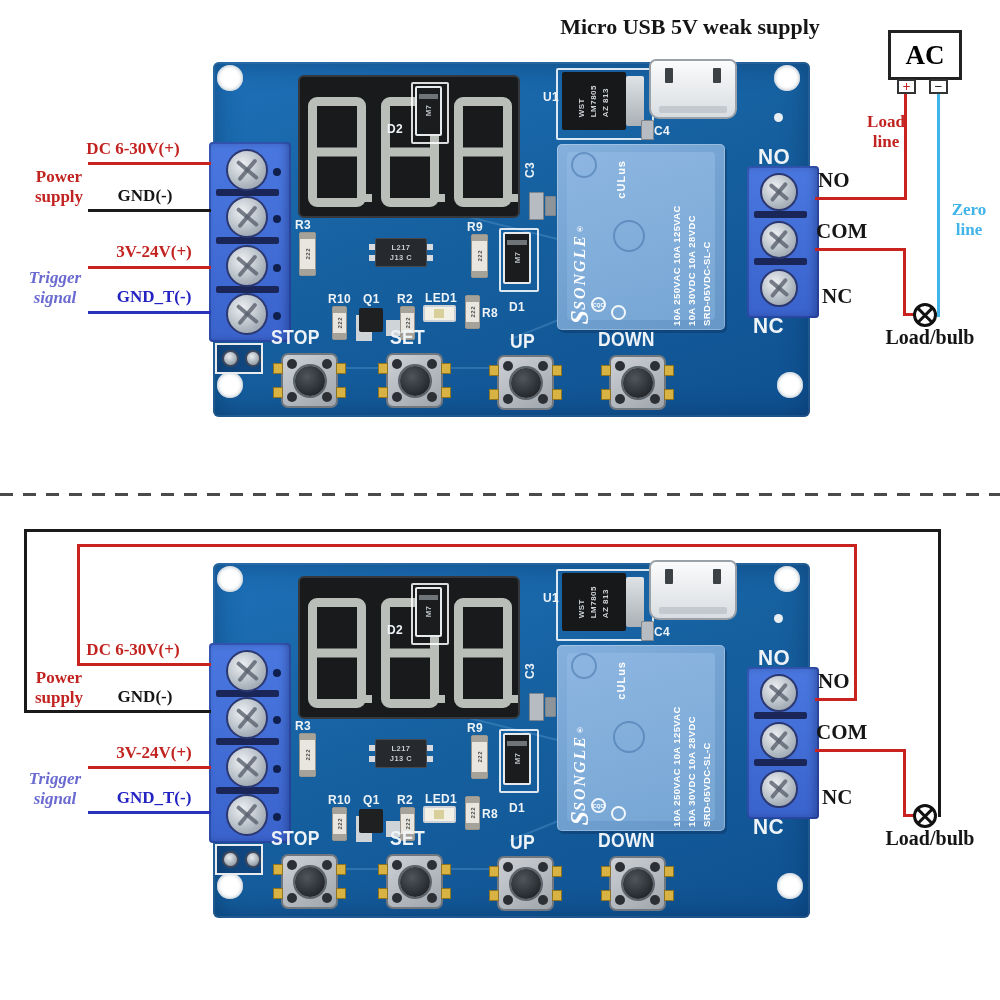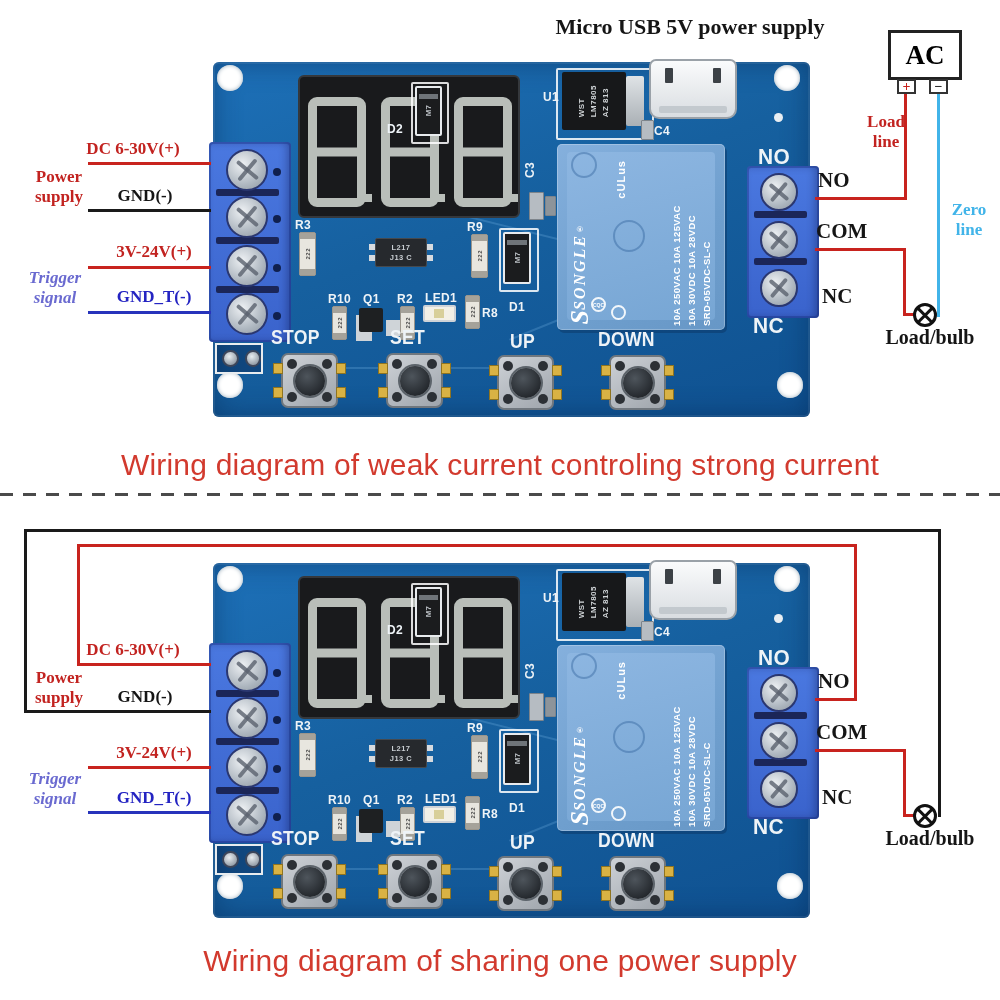--- a/index.html
+++ b/index.html
@@ -135,21 +135,21 @@
         box-shadow:0 0 0 2px #5c636a;}
   .bpad{position:absolute;width:8px;height:9px;background:#d9b244;border:1px solid #8f7420;}
   .bpad.p1{left:-10px;top:8px;} .bpad.p2{left:-10px;bottom:8px;}
   .bpad.p3{right:-10px;top:8px;} .bpad.p4{right:-10px;bottom:8px;}
 </style>
 </head>
 <body>
 
 <div class="stage">
 
-  <div class="slabel c-blk" style="left:545px;top:14px;width:290px;font-size:22px;">Micro USB 5V power supply</div>
+  <div class="slabel c-blk" style="left:545px;top:14px;width:290px;font-size:22px;">Micro USB 5V weak supply</div>
 
   <div id="boardA" class="board-slot" style="left:213px;top:62px;">
   <div class="pcb">
     <div class="trace" style="left:120px;top:150px;width:240px;transform:rotate(14deg);"></div>
     <div class="trace" style="left:290px;top:245px;width:170px;transform:rotate(-22deg);"></div>
     <div class="trace" style="left:95px;top:305px;width:190px;"></div>
 
     <div class="hole" style="left:4px;top:3px;"></div>
     <div class="hole" style="left:561px;top:3px;"></div>
     <div class="hole" style="left:4px;top:310px;"></div>
@@ -368,21 +368,20 @@
     <div>Zero</div>
     <div>line</div>
   </div>
 
   <div class="load" style="left:913px;top:303px;">
     <span class="lx a"></span>
       <span class="lx b"></span>
   </div>
   <div class="slabel c-blk" style="left:862px;top:326px;width:136px;font-size:20px;">Load/bulb</div>
 
-  <div class="caption" style="top:448px;">Wiring diagram of weak current controling strong current</div>
   <div class="divider"></div>
 
   <div id="boardB" class="board-slot" style="left:213px;top:563px;">
   <div class="pcb">
     <div class="trace" style="left:120px;top:150px;width:240px;transform:rotate(14deg);"></div>
     <div class="trace" style="left:290px;top:245px;width:170px;transform:rotate(-22deg);"></div>
     <div class="trace" style="left:95px;top:305px;width:190px;"></div>
 
     <div class="hole" style="left:4px;top:3px;"></div>
     <div class="hole" style="left:561px;top:3px;"></div>
@@ -594,14 +593,13 @@
   <div class="wh red" style="left:815px;top:749px;width:90px;"></div>
   <div class="wv red" style="left:903px;top:749px;height:67px;"></div>
   <div class="wh red" style="left:903px;top:814px;width:12px;"></div>
 
   <div class="load" style="left:913px;top:804px;">
     <span class="lx a"></span>
       <span class="lx b"></span>
   </div>
   <div class="slabel c-blk" style="left:862px;top:827px;width:136px;font-size:20px;">Load/bulb</div>
 
-  <div class="caption" style="top:944px;">Wiring diagram of sharing one power supply</div>
 </div>
 
 </body></html>

